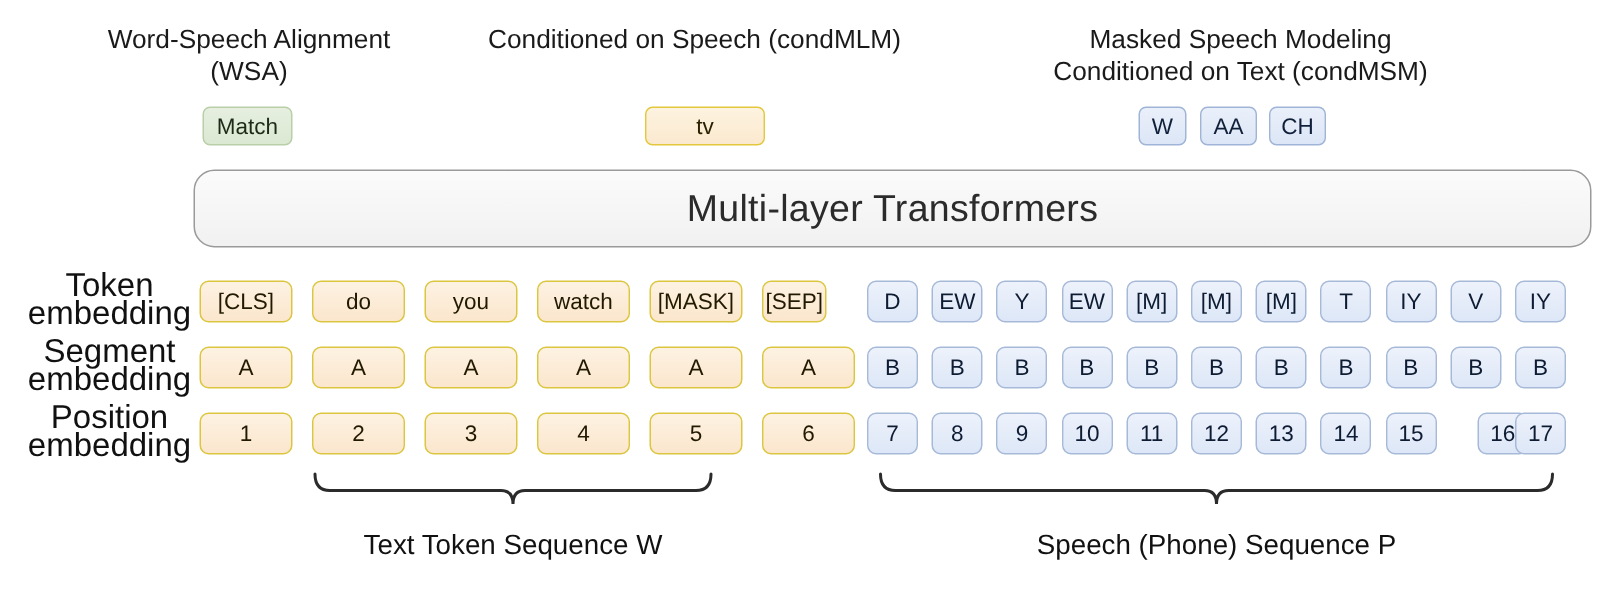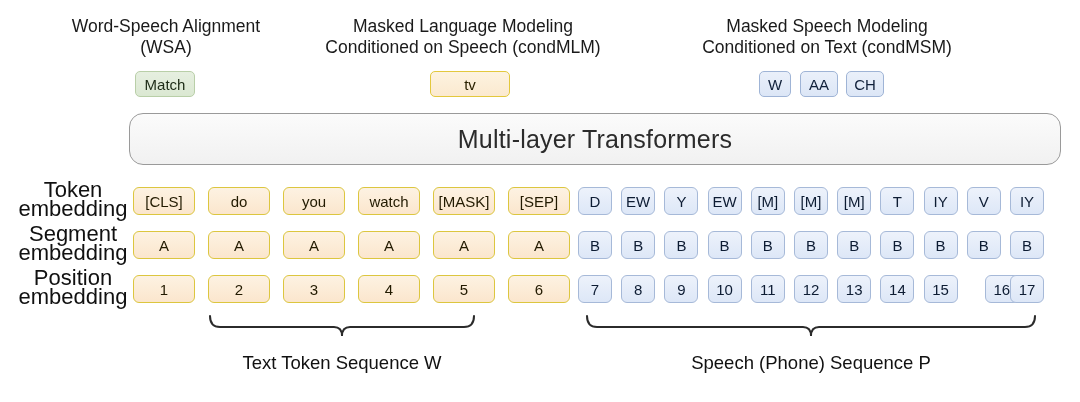--- a/index.html
+++ b/index.html
@@ -106,21 +106,20 @@
 <body>
 
 <div id="stage">
 
   <div class="task-head" style="left:46px;top:16px;width:240px;">
     <span>Word-Speech Alignment</span>
     <span class="l2">(WSA)</span>
   </div>
 
   <div class="task-head" style="left:291px;top:16px;width:344px;">
-    <span>Masked Language Modeling</span>
     <span class="l2">Conditioned on Speech (condMLM)</span>
   </div>
 
   <div class="task-head" style="left:655px;top:16px;width:344px;">
     <span>Masked Speech Modeling</span>
     <span class="l2">Conditioned on Text (condMSM)</span>
   </div>
 
   <div class="badge green" style="left:135px;top:71px;width:60px;">Match</div>
 
@@ -158,21 +157,21 @@
       <div class="cell tok-a" style="left: 208px; top: 275px; width: 62px;">2</div>
       <div class="cell tok-a" style="left: 283px; top: 187px; width: 62px;">you</div>
       <div class="cell tok-a" style="left: 283px; top: 231px; width: 62px;">A</div>
       <div class="cell tok-a" style="left: 283px; top: 275px; width: 62px;">3</div>
       <div class="cell tok-a" style="left: 358px; top: 187px; width: 62px;">watch</div>
       <div class="cell tok-a" style="left: 358px; top: 231px; width: 62px;">A</div>
       <div class="cell tok-a" style="left: 358px; top: 275px; width: 62px;">4</div>
       <div class="cell tok-a" style="left: 433px; top: 187px; width: 62px;">[MASK]</div>
       <div class="cell tok-a" style="left: 433px; top: 231px; width: 62px;">A</div>
       <div class="cell tok-a" style="left: 433px; top: 275px; width: 62px;">5</div>
-      <div class="cell tok-a" style="left: 508px; top: 187px; width: 62px;">[SEP]</div>
+      <div class="cell tok-a" style="left: 508px; top: 187px; width: 43px;">[SEP]</div>
       <div class="cell tok-a" style="left: 508px; top: 231px; width: 62px;">A</div>
       <div class="cell tok-a" style="left: 508px; top: 275px; width: 62px;">6</div>
       <div class="cell tok-b" style="left: 578px; top: 187px; width: 34px;">D</div>
       <div class="cell tok-b" style="left: 578px; top: 231px; width: 34px;">B</div>
       <div class="cell tok-b" style="left: 578px; top: 275px; width: 34px;">7</div>
       <div class="cell tok-b" style="left: 621.2px; top: 187px; width: 34px;">EW</div>
       <div class="cell tok-b" style="left: 621.2px; top: 231px; width: 34px;">B</div>
       <div class="cell tok-b" style="left: 621.2px; top: 275px; width: 34px;">8</div>
       <div class="cell tok-b" style="left: 664.4px; top: 187px; width: 34px;">Y</div>
       <div class="cell tok-b" style="left: 664.4px; top: 231px; width: 34px;">B</div>

